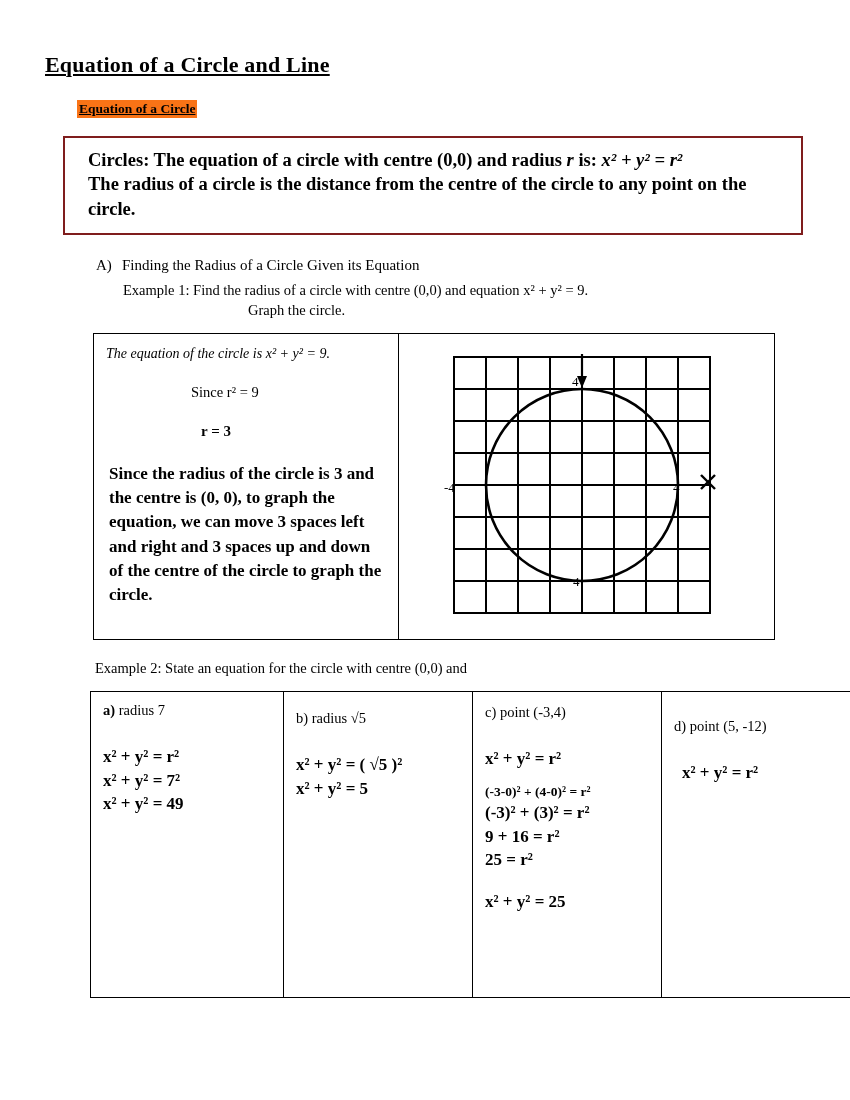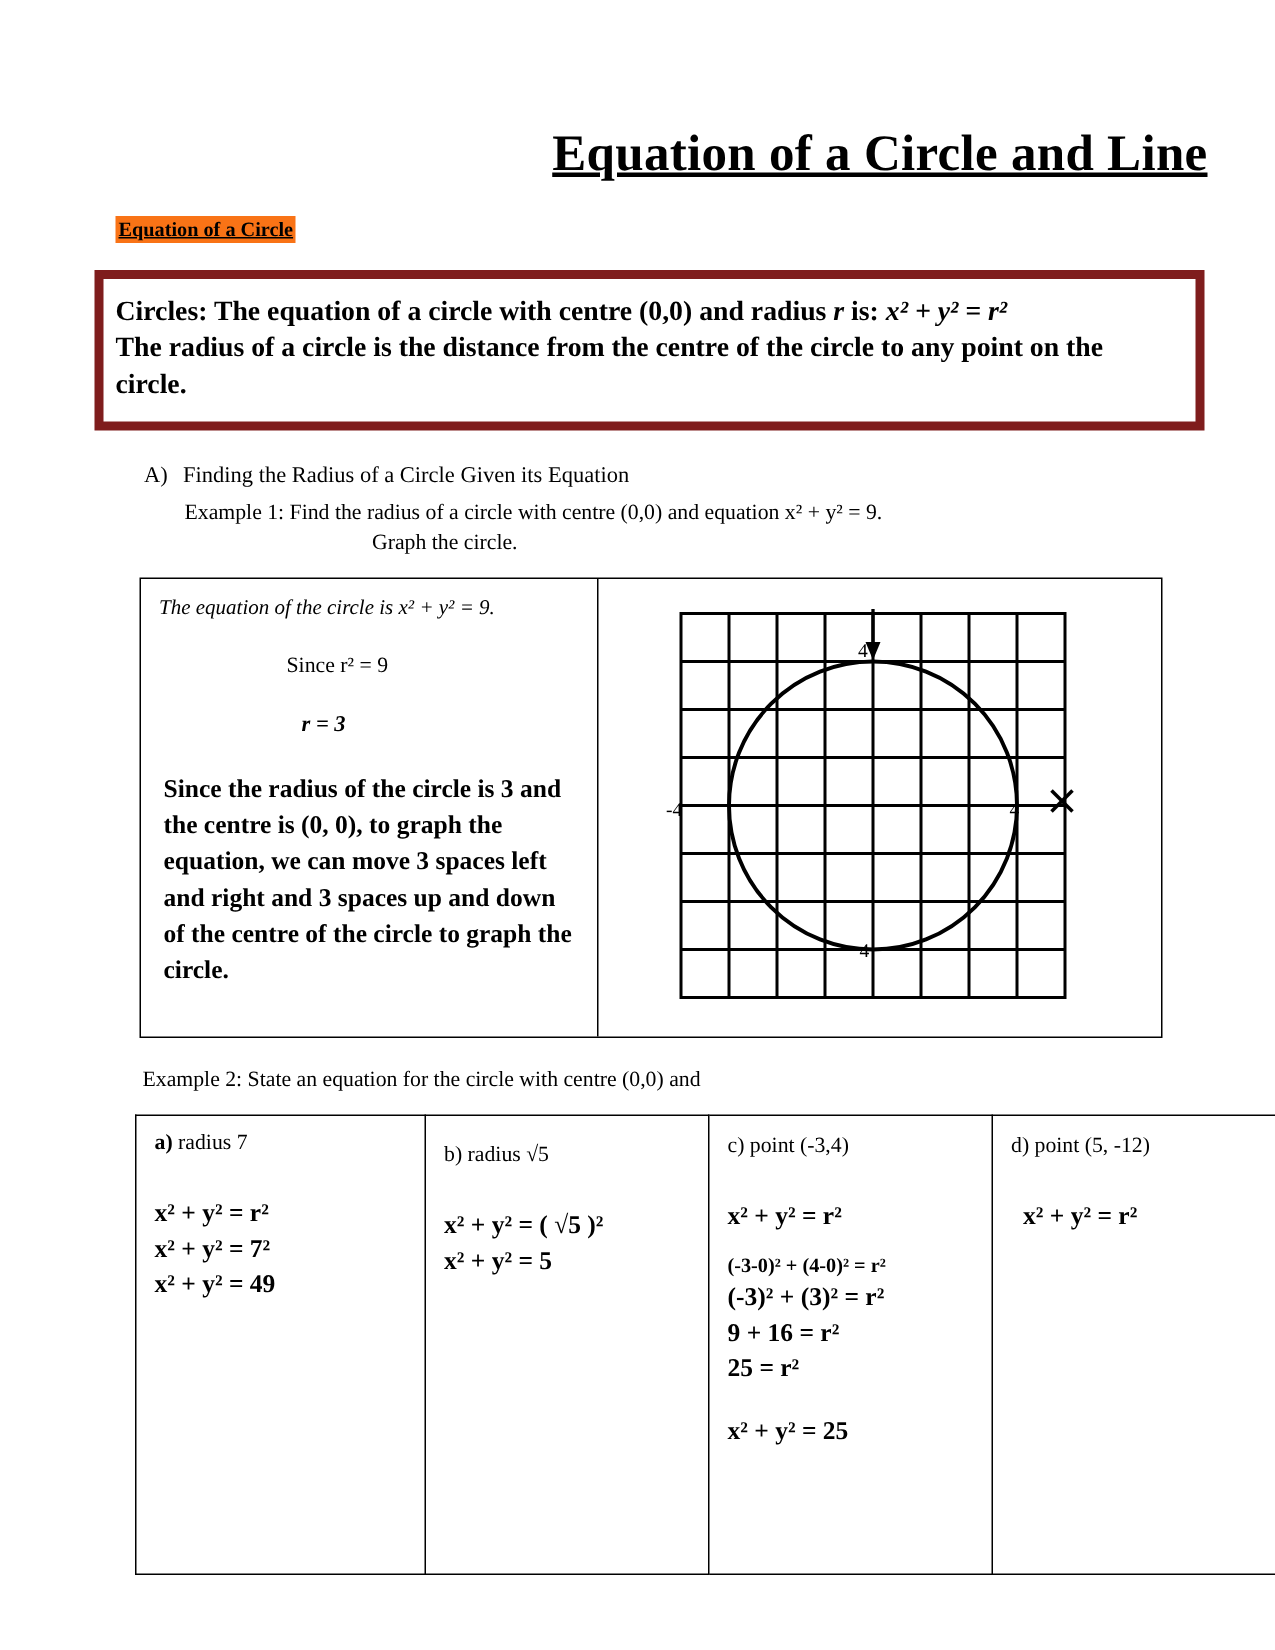--- a/index.html
+++ b/index.html
@@ -16,43 +16,43 @@
     overflow: hidden;
   }
   .page {
     position: relative;
     width: 850px;
     height: 1100px;
     box-sizing: border-box;
     padding: 0 45px;
   }
   .doc-title {
-    text-align: right;
-    font-size: 34px;
+    text-align: left;
+    font-size: 22px;
     font-weight: bold;
     text-decoration: underline;
-    margin-top: 84px;
+    margin-top: 52px;
     letter-spacing: 0.2px;
   }
   .section-heading {
     display: inline-block;
     background: #f97316;
     font-size: 13.5px;
     font-weight: bold;
     text-decoration: underline;
     padding: 1px 2px;
     margin-top: 22px;
     margin-left: 32px;
   }
   .definition-box {
     margin-top: 18px;
     margin-left: 18px;
     margin-right: 2px;
-    border: 6px solid #7f1d1d;
-    padding: 10px 14px 12px 8px;
+    border: 2px solid #7f1d1d;
+    padding: 10px 14px 12px 23px;
     font-size: 18.5px;
     font-weight: bold;
     line-height: 1.32;
   }
   .definition-box .ital {
     font-style: italic;
   }
   .lista {
     margin-top: 22px;
     margin-left: 51px;
@@ -92,21 +92,20 @@
     font-style: italic;
   }
   .work-left .line2 {
     font-size: 14.5px;
     margin-top: 22px;
     margin-left: 85px;
   }
   .work-left .line3 {
     font-size: 15px;
     font-weight: bold;
-    font-style: italic;
     margin-top: 22px;
     margin-left: 95px;
   }
   .work-left .para {
     font-size: 17px;
     font-weight: bold;
     line-height: 1.42;
     margin-top: 22px;
     margin-left: 3px;
   }
@@ -266,21 +265,21 @@
         <div class="eq">x² + y² = r²</div>
         <div class="sp-12"></div>
         <div class="eq small">(-3-0)² + (4-0)² = r²</div>
         <div class="eq">(-3)² + (3)² = r²</div>
         <div class="eq">9 + 16 = r²</div>
         <div class="eq">25 = r²</div>
         <div class="sp-18"></div>
         <div class="eq">x² + y² = 25</div>
       </td>
       <td style="width:166px;">
-        <div class="cell-head" style="margin-top:2px;"><span>d)</span><span> point (5, -12)</span></div>
+        <div class="cell-head" style="margin-top:16px;"><span>d)</span><span> point (5, -12)</span></div>
         <div class="sp-26"></div>
         <div class="eq" style="margin-left:8px;">x² + y² = r²</div>
       </td>
     </tr>
   </tbody>
     </table>
 
 </div>
 
 </body></html>

